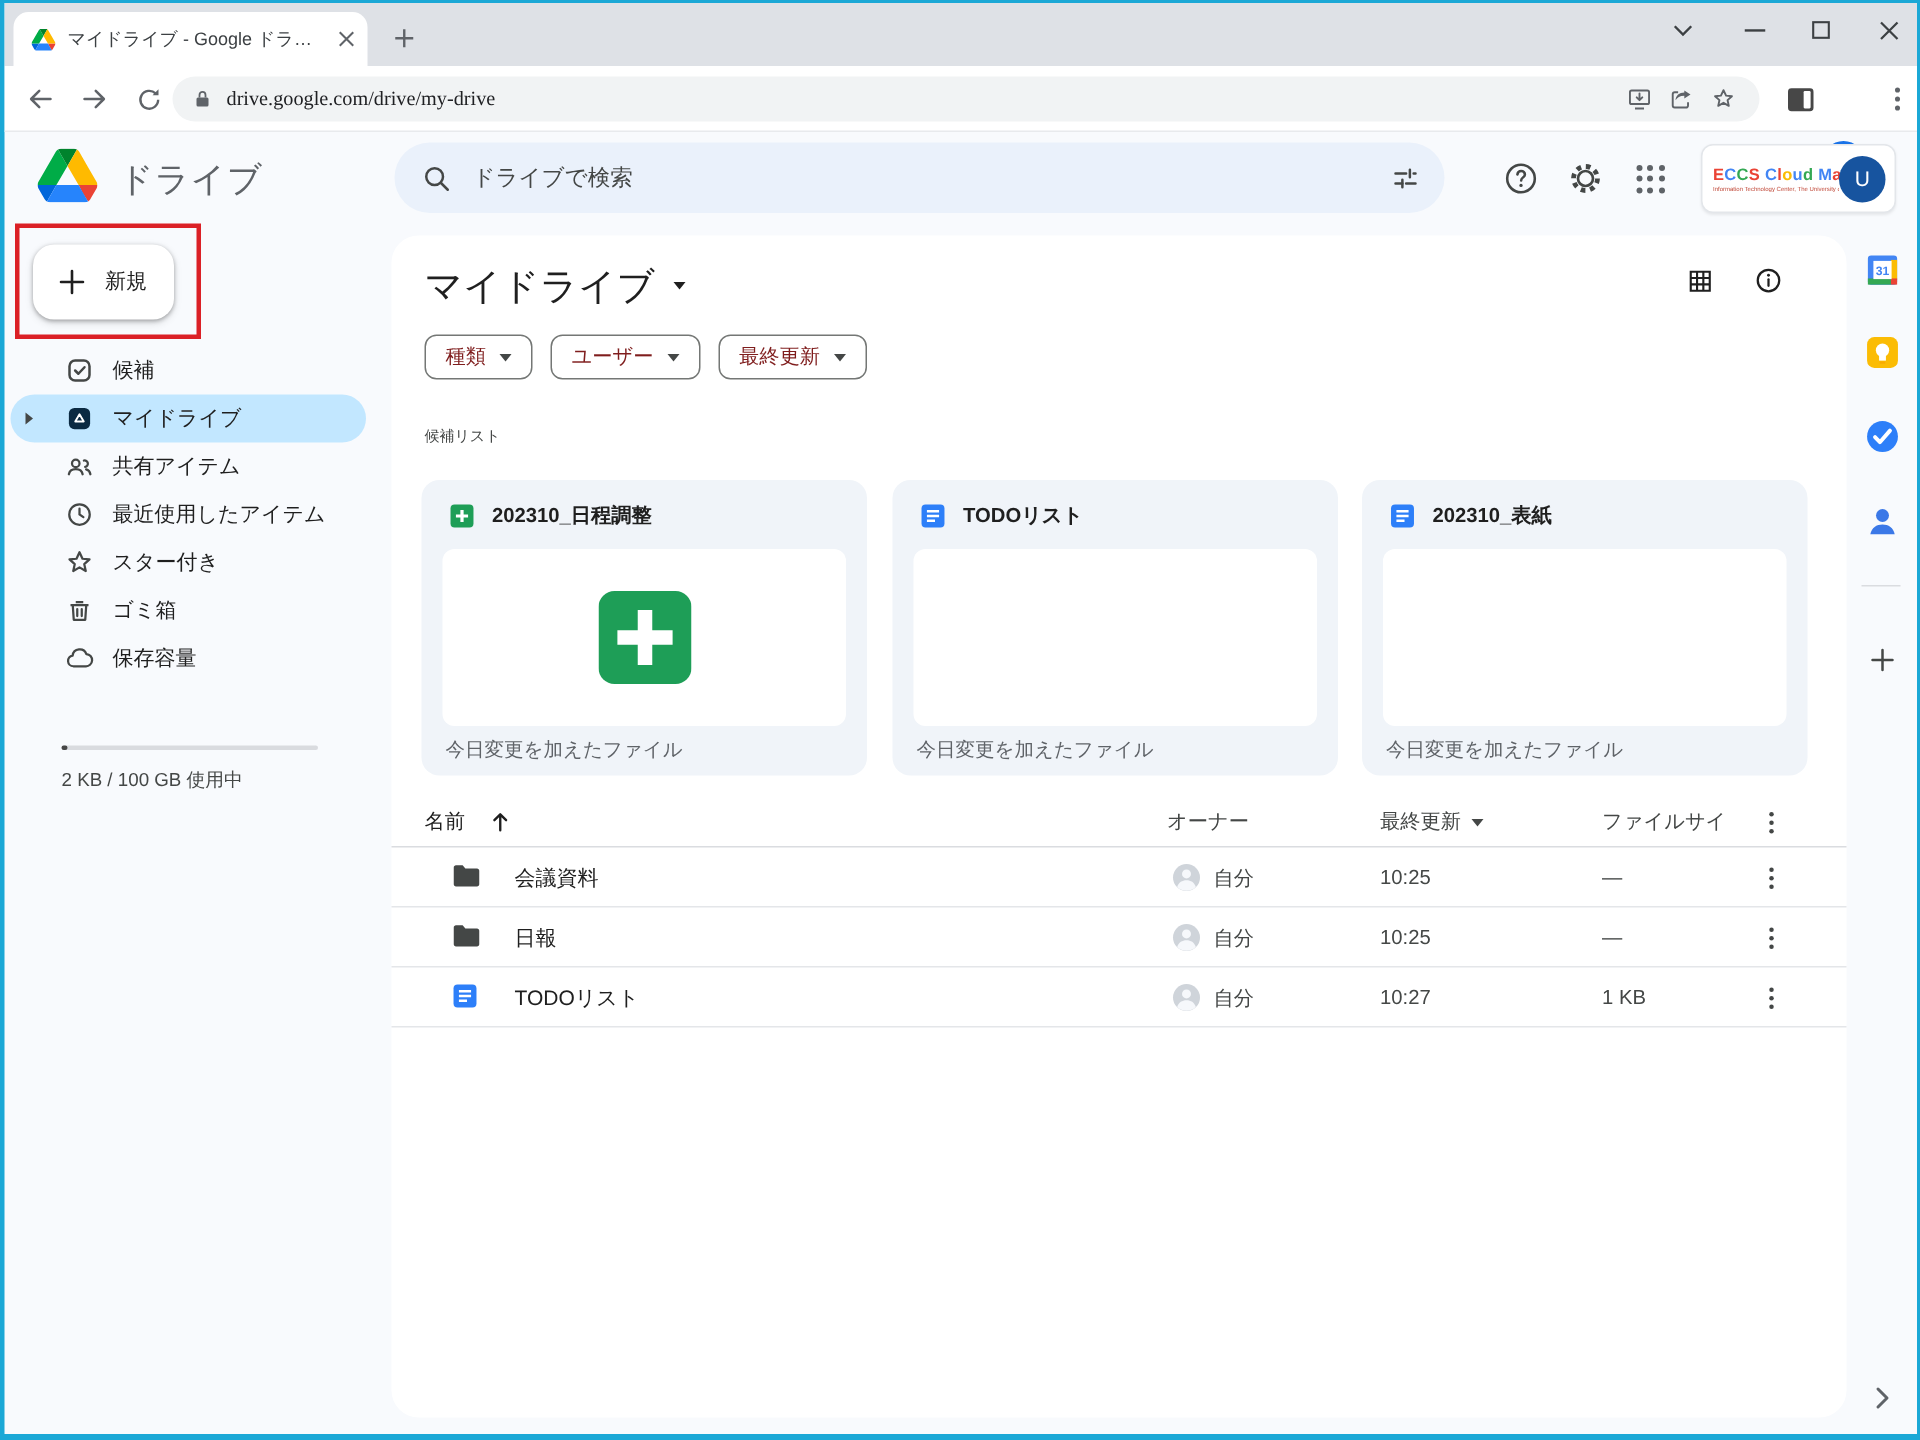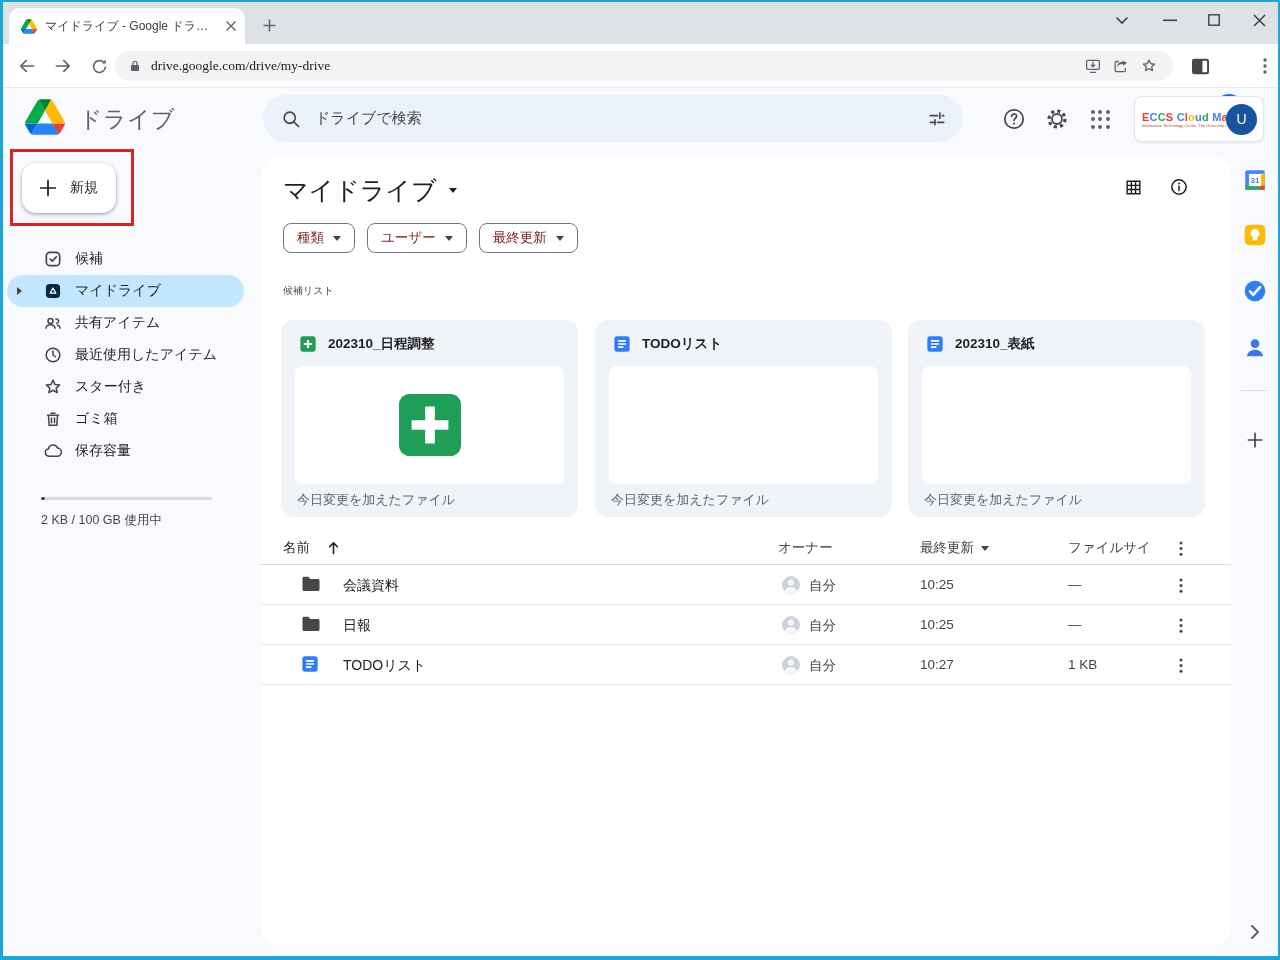--- a/index.html
+++ b/index.html
@@ -41,21 +41,21 @@
   .eccs-name{ font-size:11px; font-weight:bold; letter-spacing:.2px; white-space:nowrap; }
   .eccs-sub{ font-size:4px; color:#C14A3A; white-space:nowrap; overflow:hidden; }
   .eccs-avatar{ width:31px; height:31px; border-radius:50%; background:#17549F; color:#fff; font-size:14px;
                 display:flex; align-items:center; justify-content:center; margin-left:auto; }
 
   
   .annotation-box{ position:absolute; left:7px; top:147px; width:124px; height:77px; border:3px solid #DB2026; z-index:30; pointer-events:none; }
   .new-btn{ position:absolute; left:19px; top:161px; width:94px; height:50px; background:#fff; border-radius:14px;
             box-shadow:0 1px 3px rgba(0,0,0,.3), 0 2px 6px rgba(0,0,0,.12); display:flex; align-items:center; padding-left:15px; gap:11px; }
   .new-btn span{ font-size:14px; color:#1F1F1F; }
-  .nav{ position:absolute; left:0; top:241px; width:250px; }
+  .nav{ position:absolute; left:0; top:229px; width:250px; }
   .nav-item{ position:relative; height:32px; margin-left:4px; width:237px; border-radius:17px; display:flex; align-items:center; }
   .nav-item.selected{ background:#C2E7FF; }
   .nav-caret{ position:absolute; left:10px; }
   .nav-icon{ position:absolute; left:36px; width:20px; height:20px; color:#444746; }
   .nav-item.selected .nav-icon{ color:#0B2A42; }
   .nav-label{ position:absolute; left:68px; font-size:14px; color:#1F1F1F; white-space:nowrap; }
   .tri-down{ width:0; height:0; border-left:4px solid transparent; border-right:4px solid transparent; border-top:5px solid #444746; }
   .tri-right{ width:0; height:0; border-top:4px solid transparent; border-bottom:4px solid transparent; border-left:5px solid #444746; }
   .storage-track{ position:absolute; left:38px; top:495px; width:171px; height:3px; border-radius:2px; background:#D9DBDF; }
   .storage-fill{ width:4px; height:3px; border-radius:2px; background:#474747; }

